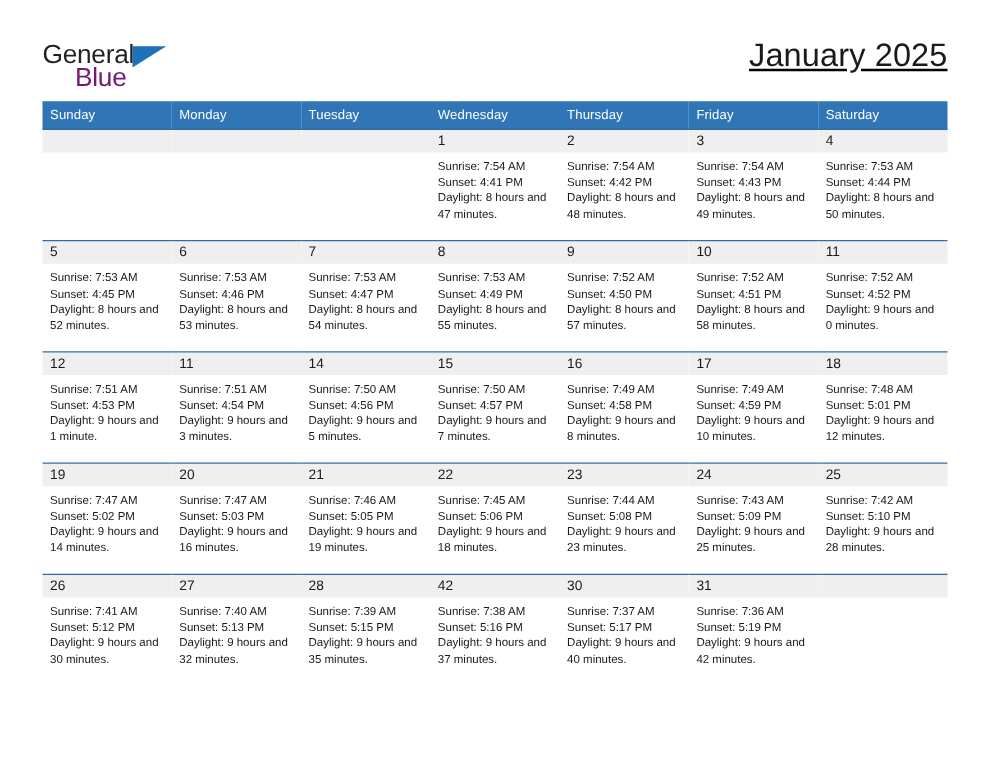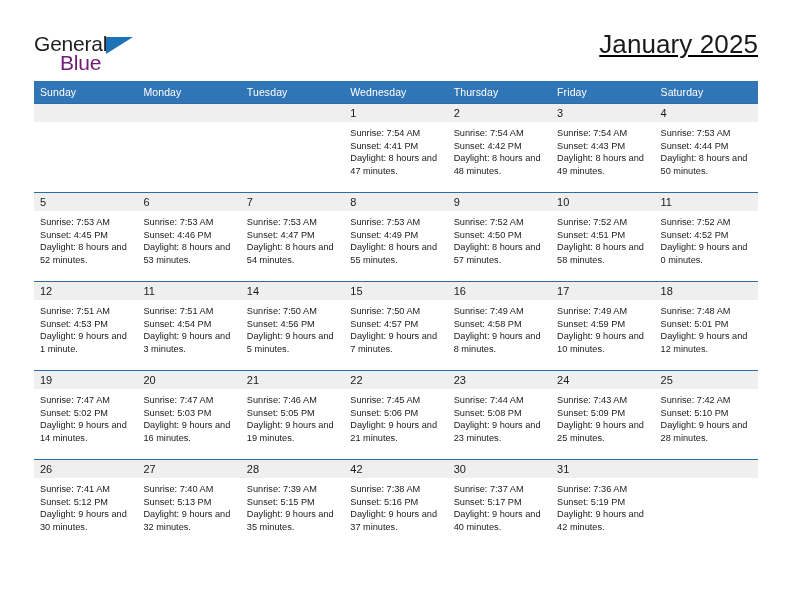--- a/index.html
+++ b/index.html
@@ -349,21 +349,21 @@
               <div>Sunrise: 7:46 AM</div>
               <div>Sunset: 5:05 PM</div>
               <div class="daylight-line">Daylight: 9 hours and 19 minutes.</div>
             </div>
           </td>
           <td>
             <div class="daynum">22</div>
             <div class="cellbody">
               <div>Sunrise: 7:45 AM</div>
               <div>Sunset: 5:06 PM</div>
-              <div class="daylight-line">Daylight: 9 hours and 21 minutes.</div>
+              <div class="daylight-line">Daylight: 9 hours and 18 minutes.</div>
             </div>
           </td>
           <td>
             <div class="daynum">23</div>
             <div class="cellbody">
               <div>Sunrise: 7:44 AM</div>
               <div>Sunset: 5:08 PM</div>
               <div class="daylight-line">Daylight: 9 hours and 23 minutes.</div>
             </div>
           </td>

